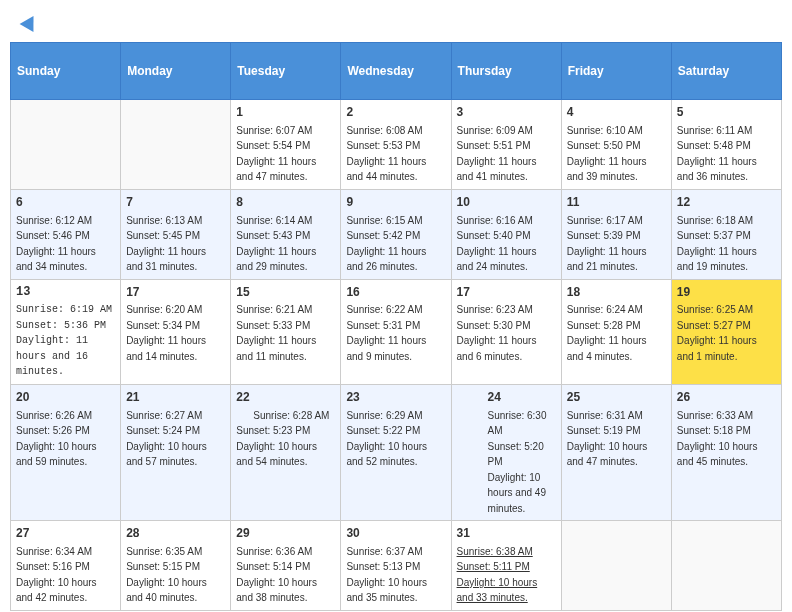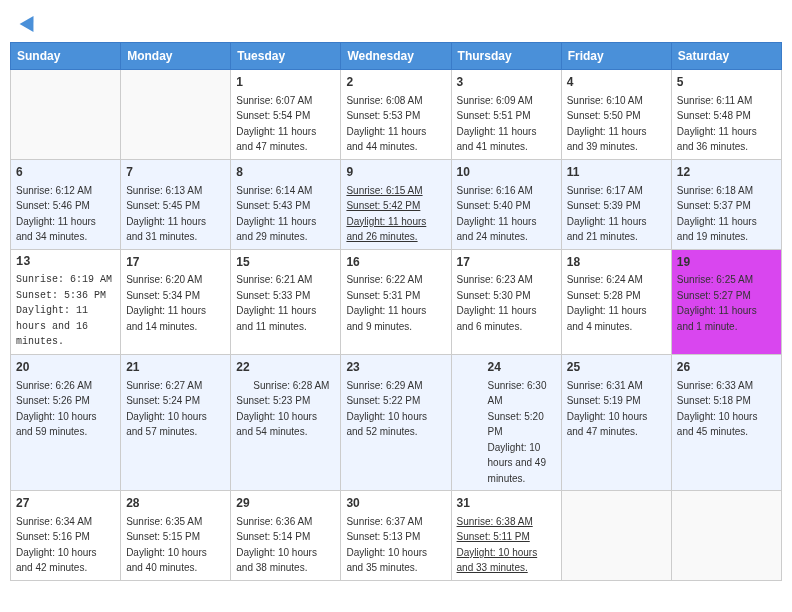--- a/index.html
+++ b/index.html
@@ -55,21 +55,21 @@
     }
     .calendar {
       width: 100%;
       border-collapse: collapse;
       font-size: 11px;
     }
     .calendar th {
       background-color: #4a90d9;
       color: #fff;
       text-align: left;
-      padding: 6px 6px;
+      padding: 21px 6px;
       font-size: 12px;
       font-weight: bold;
       border: 1px solid #3a7bc8;
     }
     .calendar td {
       vertical-align: top;
       padding: 4px 5px;
       border: 1px solid #ccc;
       width: 14.28%;
       min-height: 80px;
@@ -164,21 +164,21 @@
       <tr>
         <td style="background: rgb(238, 244, 255);"><span class="day-num">6</span><span class="day-info" style="white-space: pre-line;">Sunrise: 6:12 AM
 Sunset: 5:46 PM
 Daylight: 11 hours and 34 minutes.</span></td>
         <td style="background: rgb(238, 244, 255);"><span class="day-num">7</span><span class="day-info" style="white-space: pre-line;">Sunrise: 6:13 AM
 Sunset: 5:45 PM
 Daylight: 11 hours and 31 minutes.</span></td>
         <td style="background: rgb(238, 244, 255);"><span class="day-num">8</span><span class="day-info" style="white-space: pre-line;">Sunrise: 6:14 AM
 Sunset: 5:43 PM
 Daylight: 11 hours and 29 minutes.</span></td>
-        <td style="background: rgb(238, 244, 255);"><span class="day-num">9</span><span class="day-info" style="white-space: pre-line; text-decoration: underline;">Sunrise: 6:15 AM
+        <td style="background: rgb(238, 244, 255);"><span class="day-num">9</span><span class="day-info" style="white-space: pre-line;">Sunrise: 6:15 AM
 Sunset: 5:42 PM
 Daylight: 11 hours and 26 minutes.</span></td>
         <td style="background: rgb(238, 244, 255);"><span class="day-num">10</span><span class="day-info" style="white-space: pre-line;">Sunrise: 6:16 AM
 Sunset: 5:40 PM
 Daylight: 11 hours and 24 minutes.</span></td>
         <td style="background: rgb(238, 244, 255);"><span class="day-num">11</span><span class="day-info" style="white-space: pre-line;">Sunrise: 6:17 AM
 Sunset: 5:39 PM
 Daylight: 11 hours and 21 minutes.</span></td>
         <td style="background: rgb(238, 244, 255);"><span class="day-num">12</span><span class="day-info" style="white-space: pre-line;">Sunrise: 6:18 AM
 Sunset: 5:37 PM
@@ -196,21 +196,21 @@
 Daylight: 11 hours and 11 minutes.</span></td>
         <td style="background: rgb(255, 255, 255);"><span class="day-num">16</span><span class="day-info" style="white-space: pre-line;">Sunrise: 6:22 AM
 Sunset: 5:31 PM
 Daylight: 11 hours and 9 minutes.</span></td>
         <td style="background: rgb(255, 255, 255);"><span class="day-num">17</span><span class="day-info" style="white-space: pre-line;">Sunrise: 6:23 AM
 Sunset: 5:30 PM
 Daylight: 11 hours and 6 minutes.</span></td>
         <td style="background: rgb(255, 255, 255);"><span class="day-num">18</span><span class="day-info" style="white-space: pre-line;">Sunrise: 6:24 AM
 Sunset: 5:28 PM
 Daylight: 11 hours and 4 minutes.</span></td>
-        <td style="background: #d946ef;"><span class="day-num">19</span><span class="day-info" style="white-space: pre-line;">Sunrise: 6:25 AM
+        <td style="background: #fde047;"><span class="day-num">19</span><span class="day-info" style="white-space: pre-line;">Sunrise: 6:25 AM
 Sunset: 5:27 PM
 Daylight: 11 hours and 1 minute.</span></td>
       </tr>
       <tr>
         <td style="background: rgb(238, 244, 255);"><span class="day-num">20</span><span class="day-info" style="white-space: pre-line;">Sunrise: 6:26 AM
 Sunset: 5:26 PM
 Daylight: 10 hours and 59 minutes.</span></td>
         <td style="background: rgb(238, 244, 255);"><span class="day-num">21</span><span class="day-info" style="white-space: pre-line;">Sunrise: 6:27 AM
 Sunset: 5:24 PM
 Daylight: 10 hours and 57 minutes.</span></td>

